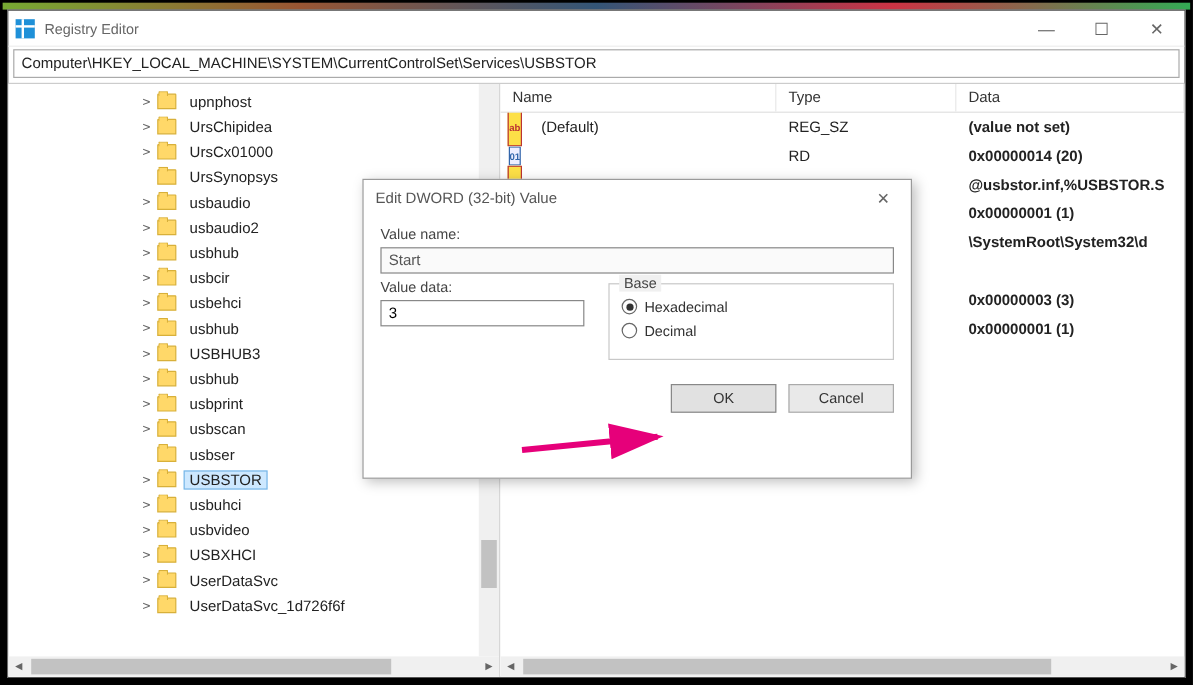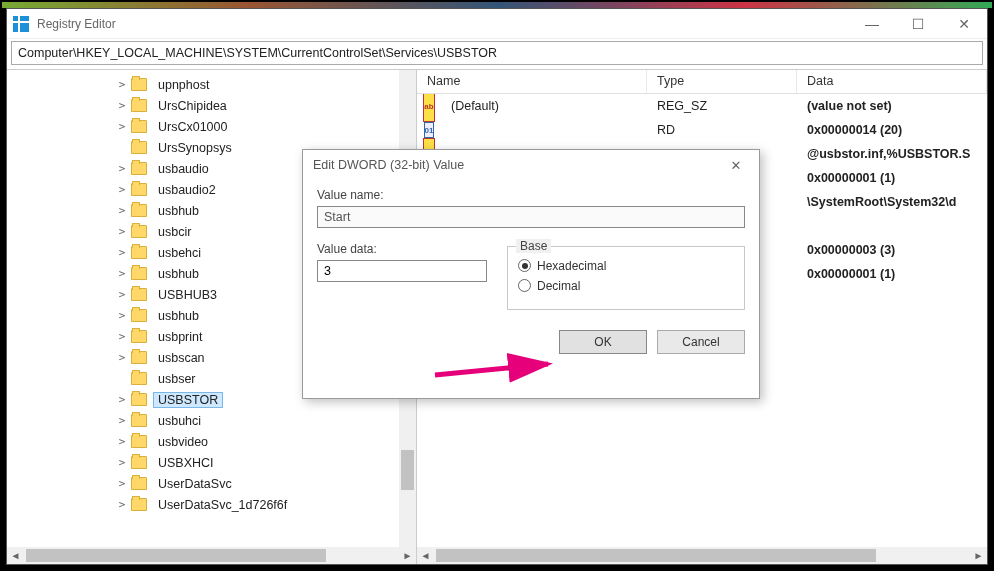--- a/index.html
+++ b/index.html
@@ -132,21 +132,21 @@
     height:30px; display:flex; align-items:center; padding:0 10px; color:#555; font-size:12.5px;
   }
   .dialog .dtitle .t{flex:1;}
   .dialog .close{ width:26px;text-align:center;color:#666;font-size:13px;}
   .dialog .body { padding:4px 14px 10px 14px; }
   .dialog label { display:block; margin:4px 0 4px 0; color:#444;}
   .dialog input[type=text]{
     width:100%; height:22px; border:1px solid #888; background:#fff; padding:1px 6px; font-size:12.5px;
   }
   .dialog input[readonly]{ background:#fafafa; color:#555;}
-  .dialog .row2 { display:flex; gap:20px; margin-top:10px; }
+  .dialog .row2 { display:flex; gap:20px; }
   .dialog .valdata { width:170px; }
   .dialog .base {
     border:1px solid #c8c8c8; padding:6px 10px 10px 10px; position:relative; flex:1; margin-top:8px;
   }
   .dialog .base .legend { position:absolute; top:-8px; left:8px; background:#f0f0f0; padding:0 4px; color:#444;}
   .dialog .radio { display:flex; align-items:flex-start; gap:6px; margin:6px 0; }
   .dialog .radio .r{ width:13px;height:13px;border:1px solid #666;border-radius:50%;display:flex;align-items:center;justify-content:center;background:#fff;}
   .dialog .radio .r.checked::after{content:"";width:6px;height:6px;border-radius:50%;background:#333;}
   .dialog .btnrow { display:flex; justify-content:flex-end; gap:10px; padding:10px 14px;}
   .dialog .btn { width:88px; height:24px; border:1px solid #aaa; background:#e9e9e9; display:flex;align-items:center;justify-content:center; font-size:12px;}

